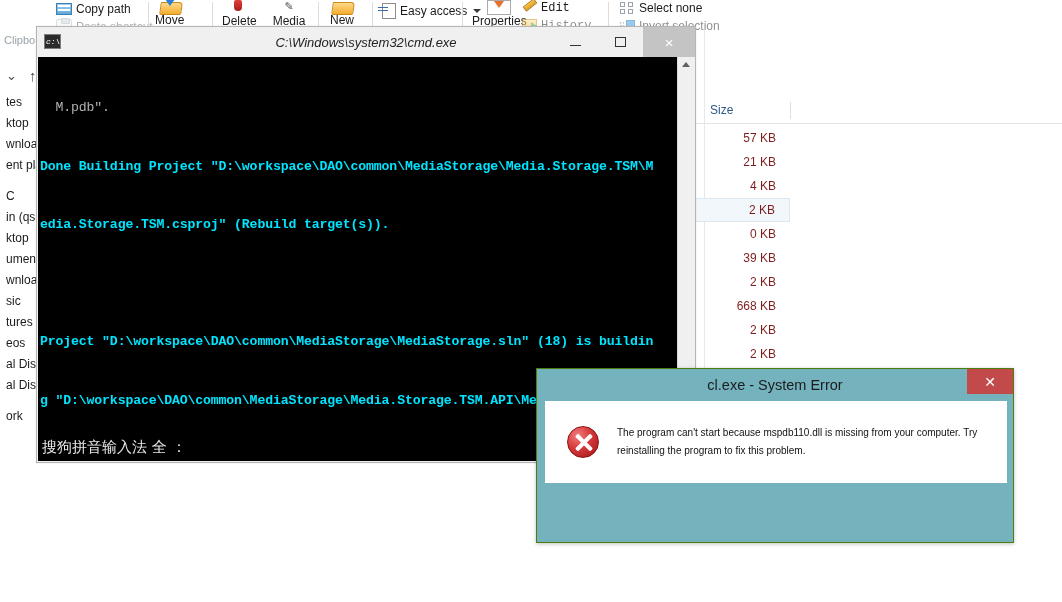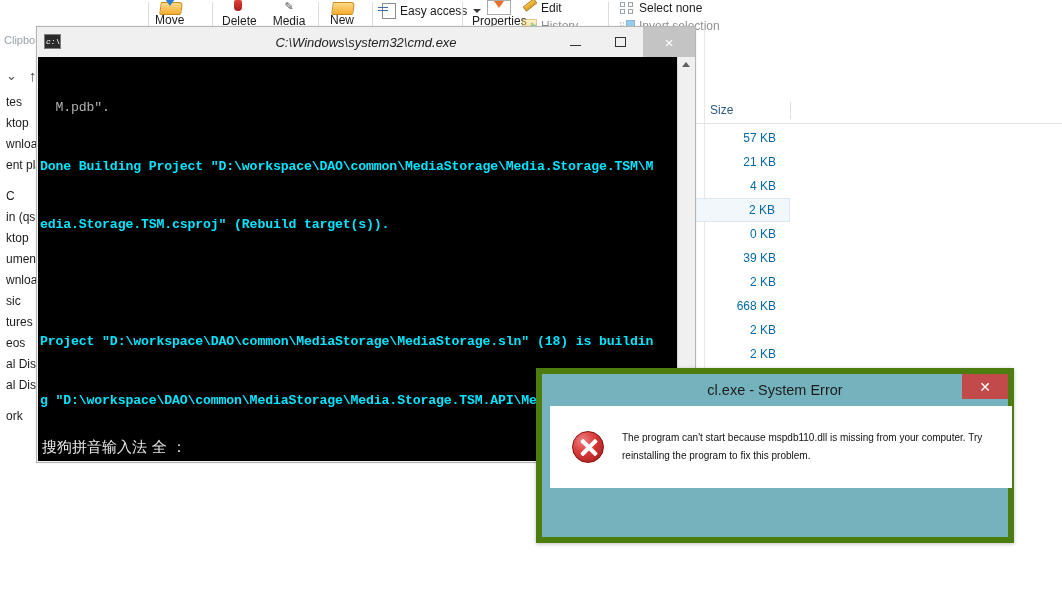--- a/index.html
+++ b/index.html
@@ -219,21 +219,21 @@
   .fl-header .col-size {
     position: absolute; left: 20px; top: 5px;
   }
   .fl-colsep {
     position: absolute; left: 100px; top: 4px;
     width: 1px; height: 17px; background: #dfdfdf;
   }
   .fl-rows { position: absolute; left: 0; top: 96px; width: 372px; }
   .fl-row {
     height: 24px; line-height: 24px;
-    font-size: 12px; color: #0369a1;
+    font-size: 12px; color: #7f1d1d;
     text-align: right;
     padding-right: 14px;
     width: 100px;
   }
   .fl-row.selected {
     background: #f2f7fb;
     border: 1px solid #dbe8f2;
     height: 24px; line-height: 22px;
   }
   .fl-vline {
@@ -331,21 +331,21 @@
   .cmd-scroll .thumb {
     position: absolute; left: 1px; top: 16px;
     width: 15px; height: 0px;
   }
 
   
   #dialog {
     position: absolute; left: 536px; top: 368px;
     width: 478px; height: 175px;
     background: #74b2bd;
-    border: 6px solid #4d7c0f;
+    border: 1px solid #4d7c0f;
     box-shadow: 0 1px 4px rgba(0,0,0,0.25);
   }
   .dlg-title {
     position: relative;
     height: 32px;
     display: flex; align-items: center; justify-content: center;
   }
   .dlg-title-text {
     font-size: 14.5px;
     color: #1c1c1c;
@@ -404,20 +404,32 @@
 </style>
 </head>
 <body>
 
 <div id="root">
 
   <div id="explorer">
 
     <div class="ribbon">
 
+      <div class="ribbon-group" style="left:56px;">
+        <div style="display:flex;flex-direction:column;gap:3px;padding-top:1px;">
+          <div class="rb-small">
+            <span class="ico ico-copypath"></span>
+            <span class="rb-label">Copy path</span>
+          </div>
+          <div class="rb-small" style="opacity:.35;">
+            <span class="ico ico-clipboard"></span>
+            <span class="rb-label">Paste shortcut</span>
+          </div>
+        </div>
+      </div>
 
       <div class="ribbon-divider" style="left:148px;"></div>
 
       <div class="ribbon-group" style="left:155px; gap:14px;flex-direction:column;">
         <div class="rb-item">
           <span class="ico ico-folder-yellow ico-arrow-blue"></span>
           <span class="rb-label">Move</span>
         </div>
         <div class="rb-item">
           <span class="ico ico-folder-yellow"></span>
@@ -459,21 +471,21 @@
 
       <div class="ribbon-divider" style="left:462px;"></div>
 
       <div class="ribbon-group" style="left:472px;">
         <div class="rb-item">
           <span class="ico ico-props ico-arrow-orange"></span>
           <span class="rb-label">Properties</span>
         </div>
       </div>
 
-      <div class="ribbon-group" style="left:522px;">
+      <div class="ribbon-group" style="left:522px;font-family:Liberation Mono, monospace;">
         <div style="display:flex;flex-direction:column;gap:3px;">
           <div class="rb-small">
             <span class="ico ico-pencil"></span>
             <span class="rb-label">Edit</span>
           </div>
           <div class="rb-small" style="opacity:.5;">
             <span class="ico ico-history"></span>
             <span class="rb-label">History</span>
           </div>
         </div>

